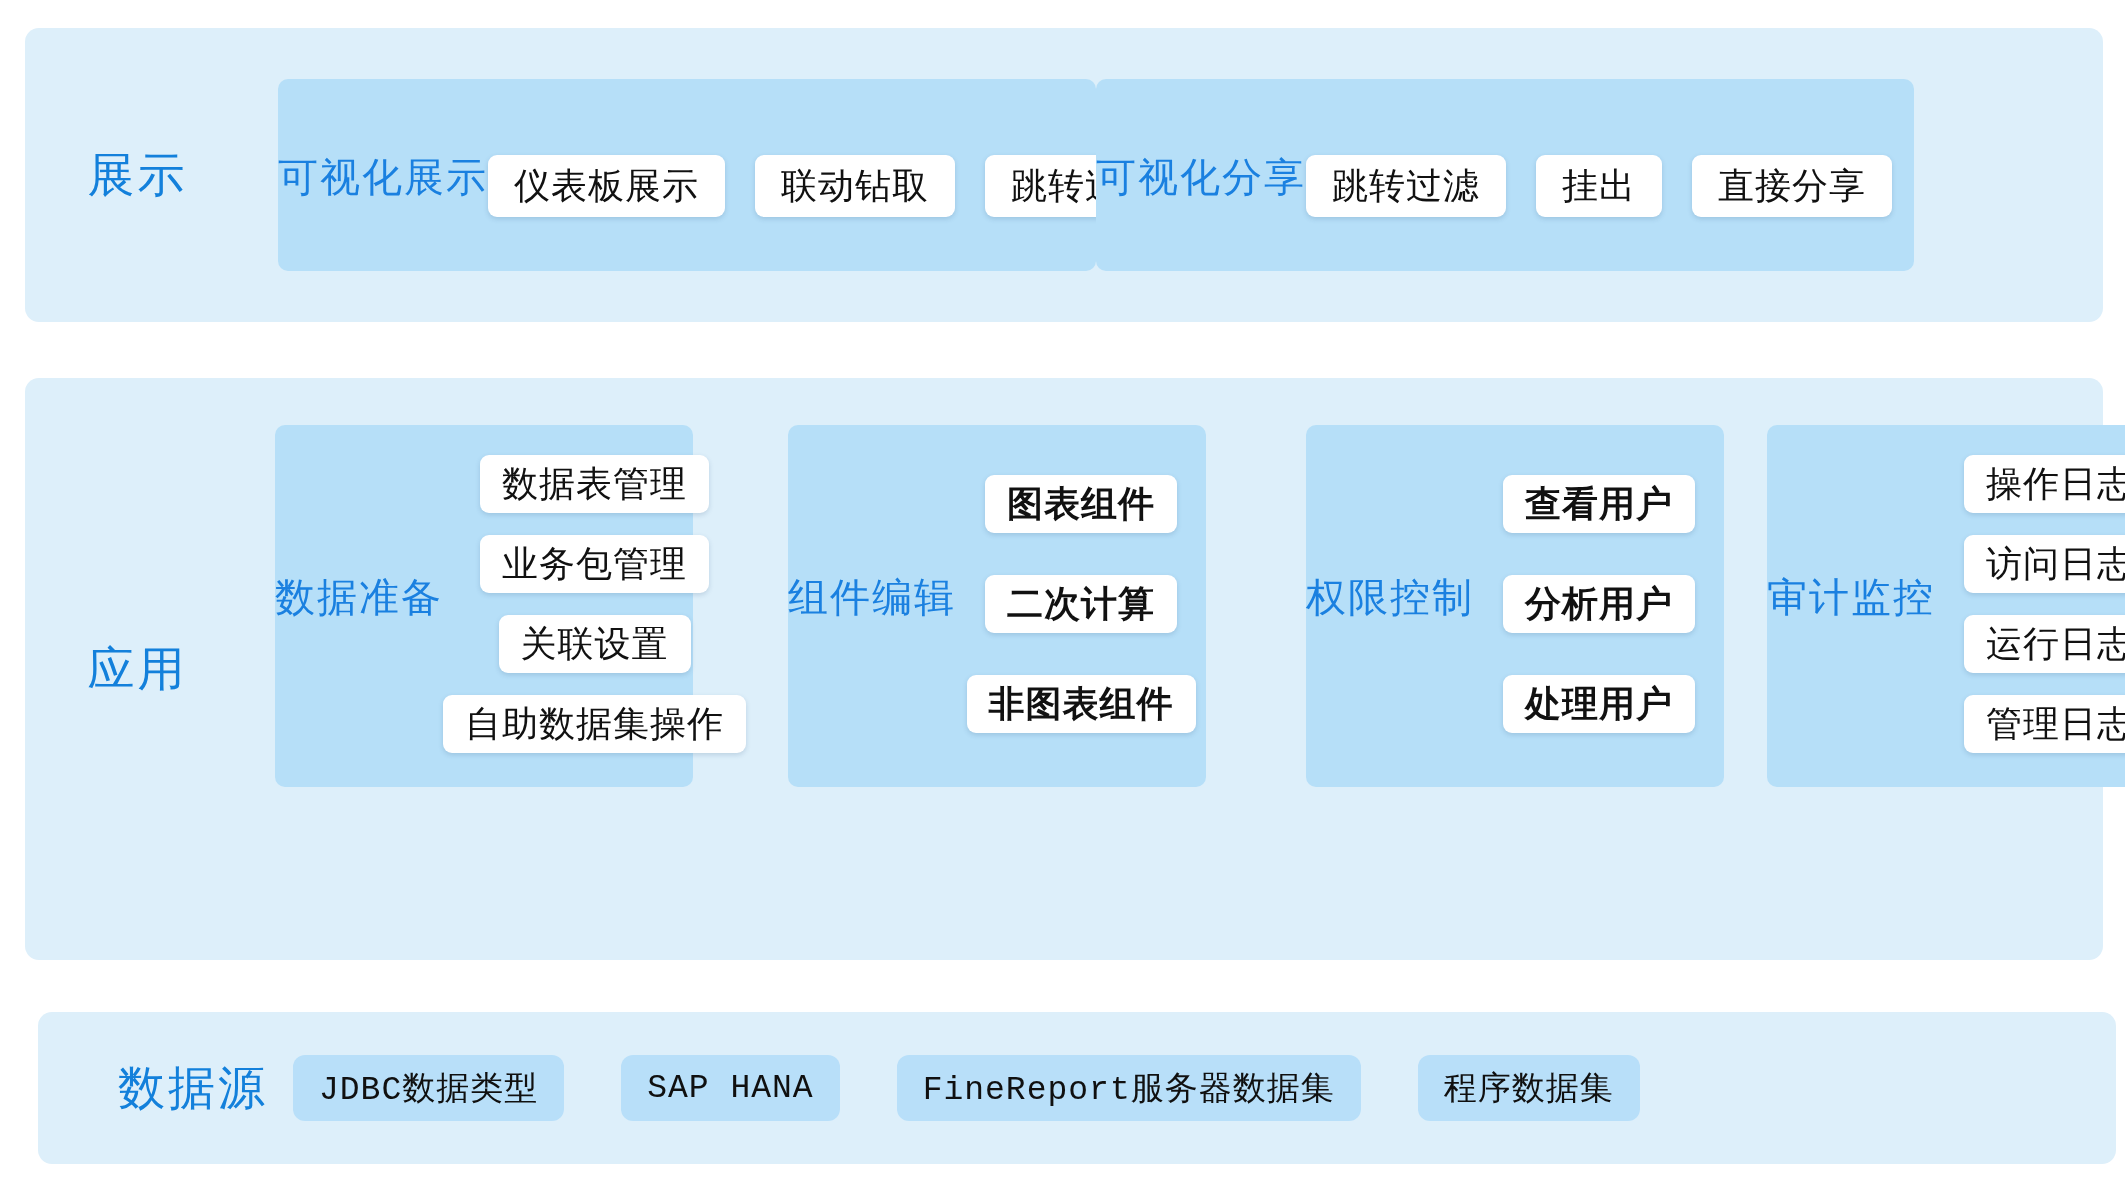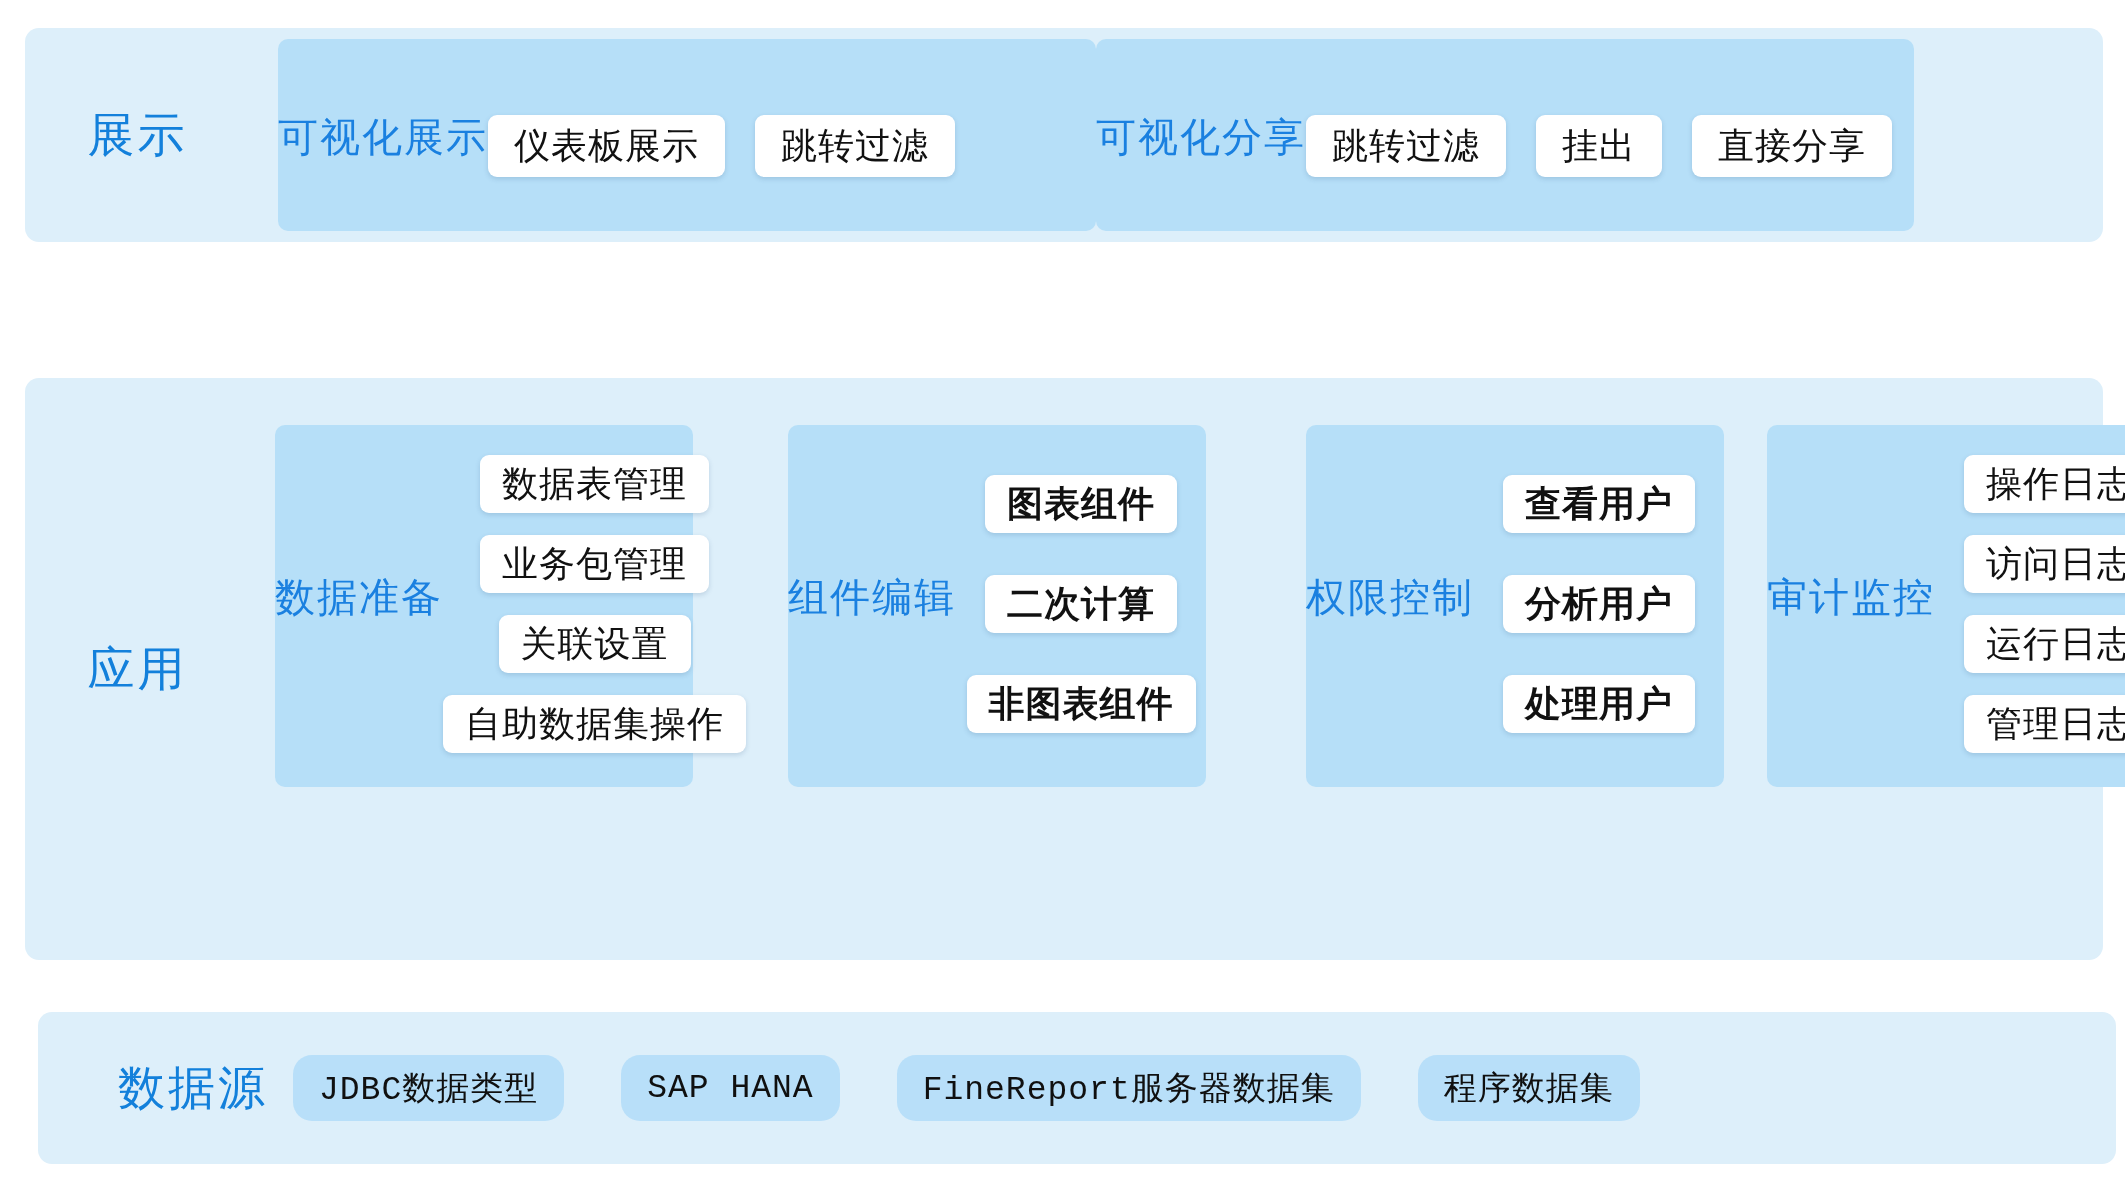--- a/index.html
+++ b/index.html
@@ -21,21 +21,21 @@
 
   
   .band {
     position: absolute;
     background: #ddeffa;
     border-radius: 14px;
     display: flex;
     align-items: center;
   }
 
-  .band-display { left: 25px; top: 28px;  width: 2078px; height: 214px; }
+  .band-display { left: 25px; top: 28px;  width: 2078px; height: 294px; }
   .band-app     { left: 25px; top: 378px; width: 2078px; height: 582px; }
   .band-source  { left: 38px; top: 1012px; width: 2078px; height: 152px; }
 
   
   .row-label {
     color: #1380db;
     font-size: 47px;
     font-weight: 400;
     letter-spacing: 3px;
     white-space: nowrap;
@@ -138,21 +138,21 @@
   .chip-col .chip { height: 58px; padding: 0 22px; }
 
   
   .band-source .panels {
     align-items: center;
     gap: 57px;
   }
 
   .src-chip {
     background: #b8dff9;
-    border-radius: 19px;
+    border-radius: 12px;
     color: #101010;
     font-family: "Liberation Mono", "DejaVu Sans Mono", monospace;
     font-size: 33px;
     letter-spacing: 1px;
     white-space: nowrap;
     height: 66px;
     padding: 0 26px;
     display: flex;
     align-items: center;
     justify-content: center;
@@ -166,20 +166,21 @@
   <div class="band band-display">
 
     <div class="row-label">展示</div>
 
     <div class="panels">
 
       <div class="panel display-panel p0">
         <div class="panel-title">可视化展示</div>
         <div class="chip-row">
           <div class="chip">仪表板展示</div>
+          <div class="chip">联动钻取</div>
           <div class="chip">跳转过滤</div>
         </div>
       </div>
 
       <div class="panel display-panel p1">
         <div class="panel-title">可视化分享</div>
         <div class="chip-row">
           <div class="chip">跳转过滤</div>
           <div class="chip">挂出</div>
           <div class="chip">直接分享</div>

